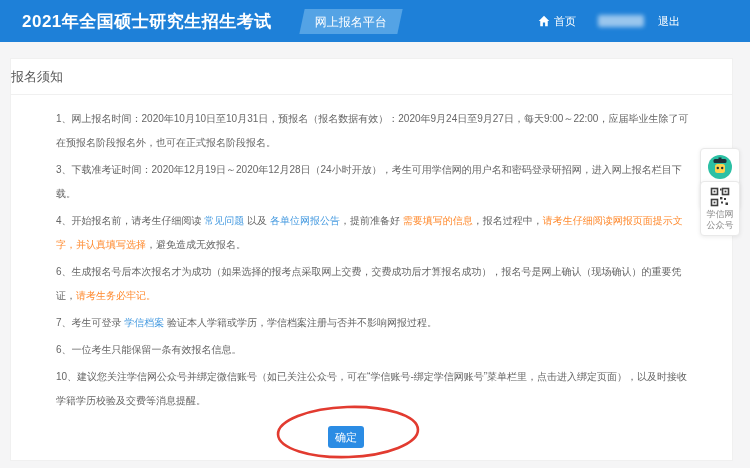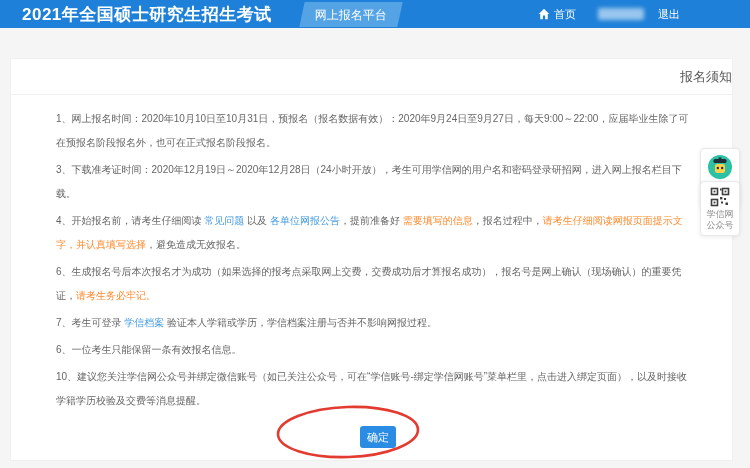--- a/index.html
+++ b/index.html
@@ -6,21 +6,21 @@
   html,body { width:750px; height:468px; }
   body {
     position:relative;
     background:#f5f5f6;
     font-family:"Liberation Sans","DejaVu Sans",sans-serif;
     overflow:hidden;
   }
 
   
   .header {
-    position:absolute; top:0; left:0; width:750px; height:28px;
+    position:absolute; top:0; left:0; width:750px; height:42px;
     background:#1e80d8;
     display:flex; align-items:center;
     padding-left:22px;
   }
   .header-title { color:#fff; font-size:17px; font-weight:bold; letter-spacing:.5px; }
   .badge {
     margin-left:30px;
     background:#54a3e5;
     transform:skewX(-12deg);
     padding:3px 13px;
@@ -42,21 +42,21 @@
 
   
   .card {
     position:absolute; left:10px; top:58px;
     width:723px; height:403px;
     background:#fff;
     border:1px solid #f0f0f0;
   }
   .card-title {
     height:36px; line-height:36px;
-    text-align:right;
+    text-align:left;
     color:#555; font-size:13px;
     border-bottom:1px solid #f0f0f0;
   }
   .card-body {
     padding:12px 43px 0 45px;
     font-size:10px; color:#666;
     line-height:24px;
     word-break:break-all;
   }
   .notice-item { margin-bottom:3px; }
@@ -67,21 +67,20 @@
 
   
   .confirm-btn {
     position:absolute; left:328px; top:426px;
     width:36px; height:22px;
     background:#2b8ce4; color:#fff;
     font-size:11px;
     border:none; border-radius:3px;
     cursor:pointer;
     font-family:inherit;
-    margin-left:32px;
   }
   .annotation {
     position:absolute; left:272px; top:402px;
     width:152px; height:60px;
     pointer-events:none;
   }
 
   
   .float-box {
     position:absolute; left:700px; width:40px;

